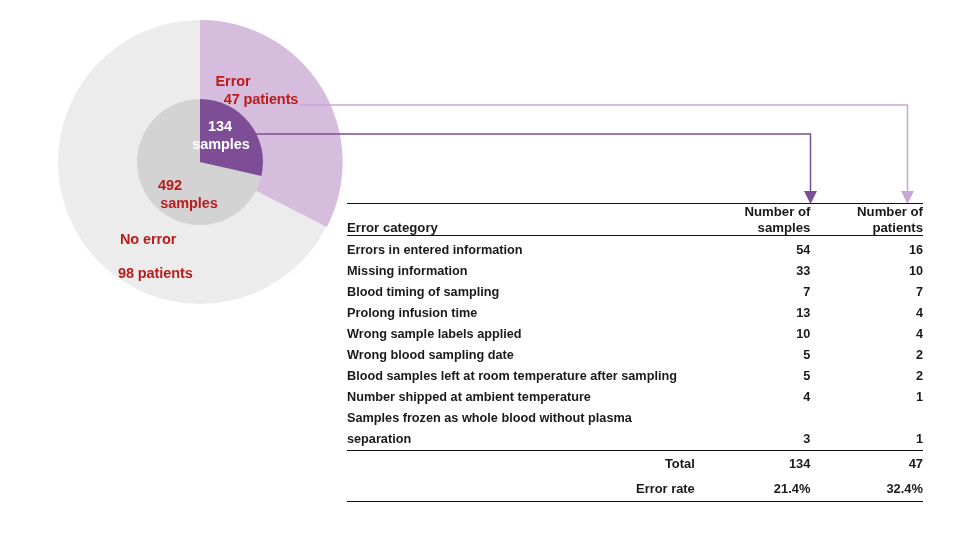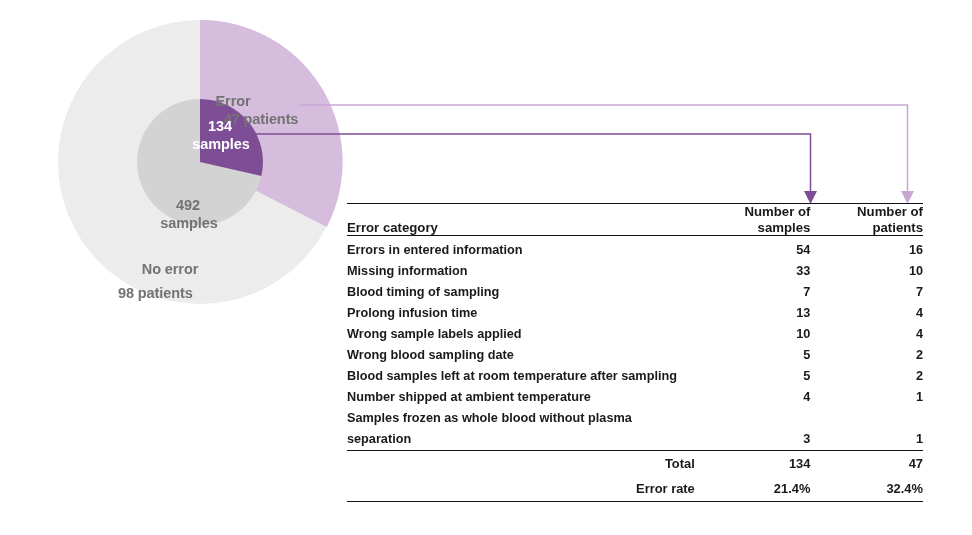--- a/index.html
+++ b/index.html
@@ -18,30 +18,30 @@
   .donut-svg{position:absolute;left:0;top:0;}
 
   .donut-label{
     position:absolute;
     font-weight:bold;
     font-size:14.5px;
     line-height:18px;
     white-space:nowrap;
     letter-spacing:-0.1px;
   }
-  .donut-label.dark{color:#737373;margin-top:20px;}
+  .donut-label.dark{color:#b91c1c;}
   .donut-label.light{color:#ffffff;}
 
   #lbl-error       {left:203px; top:72px;  text-align:center; width:60px;}
   #lbl-error-pat   {left:206px; top:90px;  text-align:center; width:110px;}
   #lbl-inner-num   {left:190px; top:117px; text-align:center; width:60px;}
   #lbl-inner-unit  {left:182px; top:135px; text-align:center; width:78px;}
-  #lbl-noerr-num   {left:158px; top:176px; text-align:center; width:60px;}
+  #lbl-noerr-num   {left:158px; top:176px; text-align:left; width:60px;}
   #lbl-noerr-unit  {left:150px; top:194px; text-align:center; width:78px;}
-  #lbl-noerror     {left:120px; top:240px; text-align:center; width:100px;}
+  #lbl-noerror     {left:120px; top:230px; width:100px;}
   #lbl-noerror-pat {left:118px; top:264px; text-align:left; width:124px;}
 
   
   .connectors{position:absolute;left:0;top:0;width:972px;height:535px;pointer-events:none;}
 
   
   .table-wrap{
     position:absolute;
     left:347px; top:203px;
     width:576px;

